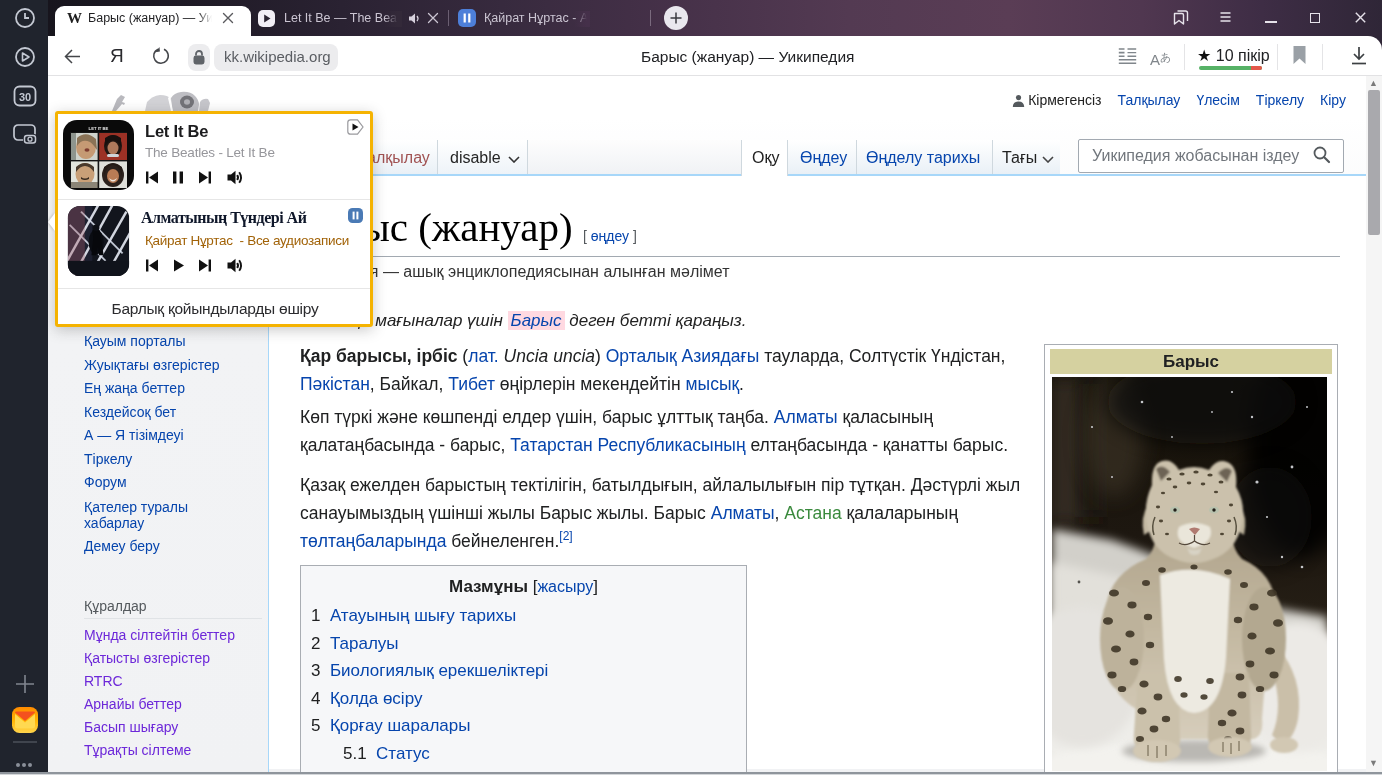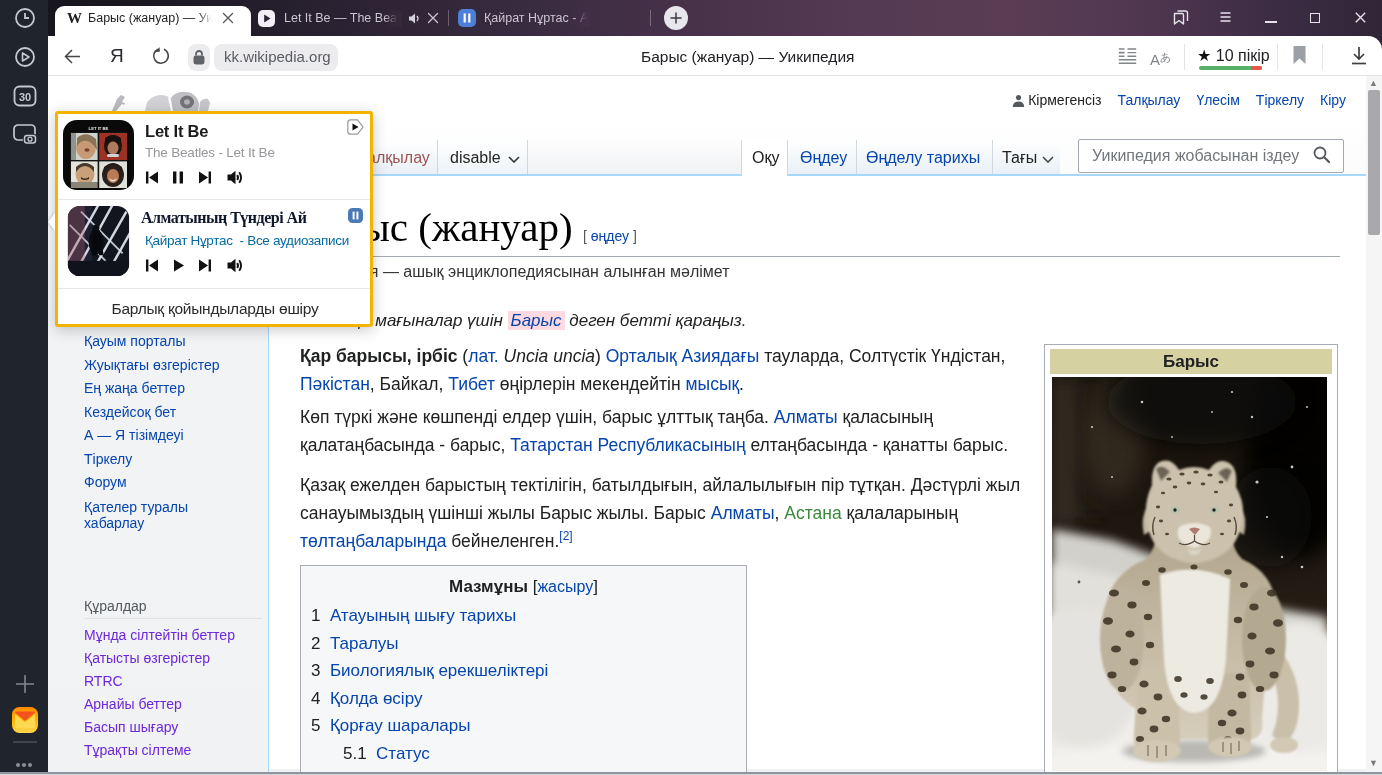--- a/index.html
+++ b/index.html
@@ -75,20 +75,21 @@
 
   <div class="abs" id="nav" style="left:84px;top:330px;width:185px;font-size:14px;line-height:23.5px;color:#0645ad;">
     <div>Қауым порталы</div>
     <div>Жуықтағы өзгерістер</div>
     <div>Ең жаңа беттер</div>
     <div>Кездейсоқ бет</div>
     <div>А — Я тізімдеуі</div>
     <div>Тіркелу</div>
     <div>Форум</div>
     <div style="line-height:16.5px;padding-top:4px;padding-bottom:3px;">Қателер туралы<br>хабарлау</div>
+    <div>Демеу беру</div>
   </div>
   <div class="abs" style="left:84px;top:598px;width:178px;font-size:14px;color:#54595d;border-bottom:1px solid #e0e3e6;padding-bottom:4px;">Құралдар</div>
   <div class="abs" style="left:84px;top:624px;width:185px;font-size:14px;line-height:23px;color:#6d28d9;">
     <div>Мұнда сілтейтін беттер</div>
     <div>Қатысты өзгерістер</div>
     <div>RTRC</div>
     <div>Арнайы беттер</div>
     <div>Басып шығару</div>
     <div>Тұрақты сілтеме</div>
   </div>
@@ -377,21 +378,21 @@
         <line x1="14" y1="6" x2="58" y2="50"></line>
       </g>
       <rect x="0" y="0" width="18" height="74" fill="#a05a66" opacity="0.35"></rect>
       <ellipse cx="30" cy="38" rx="8" ry="13" fill="#0a0c12"></ellipse>
       <path d="M26 26 Q30 22 34 26 L35 34 L38 52 L33 52 L32 42 L30 52 L25 52 L27 34 Z" fill="#07080c"></path>
       <circle cx="30" cy="23" r="3.5" fill="#0c0e14"></circle>
       <rect x="0" y="58" width="65" height="16" fill="#10131b"></rect>
     </g>
   </svg>
   <div class="abs" style="left:141px;top:209px;font-size:16px;font-weight:bold;color:#0f172a;letter-spacing:-0.5px;font-family:Liberation Serif, serif;">Алматының Түндері Ай</div>
-  <div class="abs" style="left:145px;top:233px;font-size:13.5px;color:#0369a1;letter-spacing:-0.3px;">Қайрат Нұртас&nbsp; - Все аудиозаписи</div>
+  <div class="abs" style="left:145px;top:233px;font-size:13.5px;color:#a16207;letter-spacing:-0.3px;">Қайрат Нұртас&nbsp; - Все аудиозаписи</div>
 
   <svg class="abs" style="left:146px;top:258px;" width="100" height="15" viewBox="0 0 100 15">
     <g fill="#111">
       <rect x="0" y="1.5" width="2.4" height="12"></rect>
       <path d="M12 1.5 L12 13.5 L3 7.5 Z"></path>
       <path d="M28 1.5 L28 13.5 L38 7.5 Z"></path>
       <path d="M53 1.5 L53 13.5 L62 7.5 Z"></path>
       <rect x="62.6" y="1.5" width="2.4" height="12"></rect>
       <path d="M81.5 4.6 L85 4.6 L89.5 0.8 L89.5 14.2 L85 10.4 L81.5 10.4 Z"></path>
       <path d="M91.2 5 Q92.8 7.5 91.2 10" fill="none" stroke="#111" stroke-width="2"></path>

